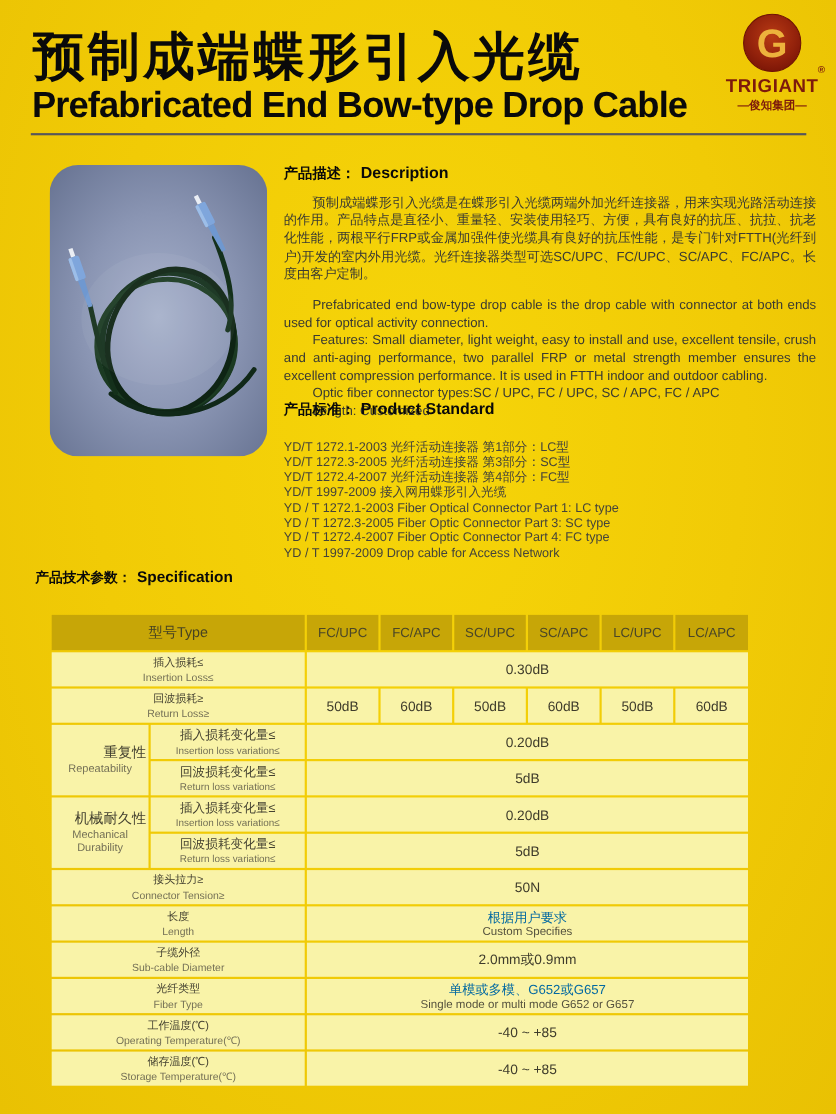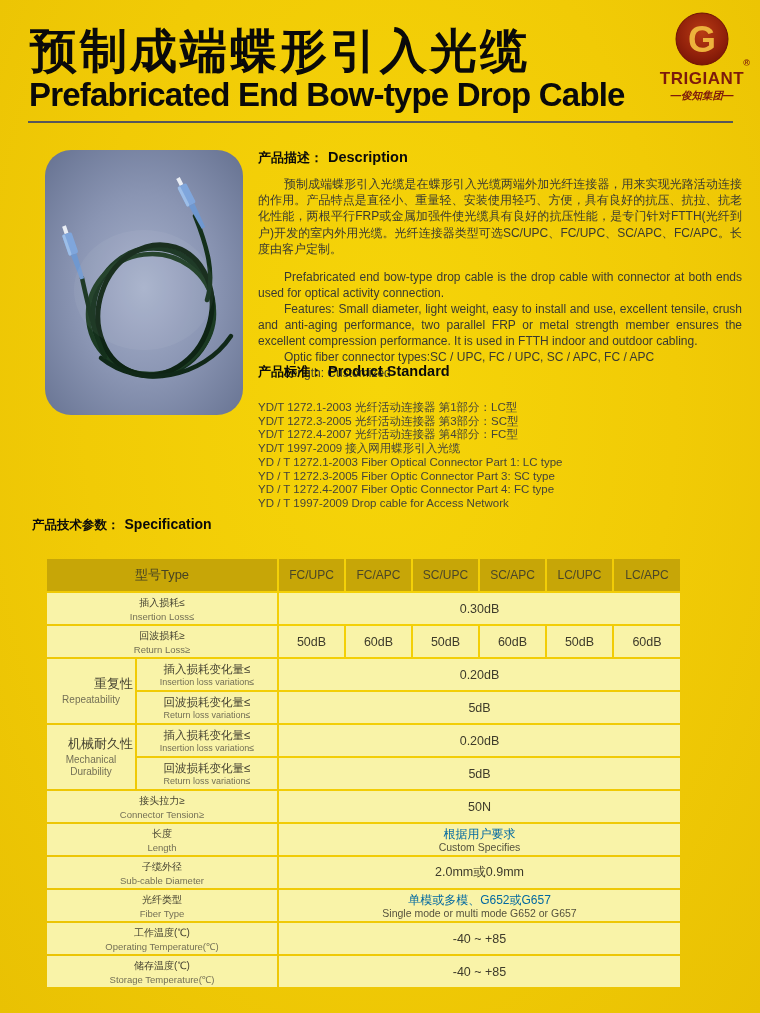--- a/index.html
+++ b/index.html
@@ -18,21 +18,21 @@
   .title-en {
     position:absolute; left:29px; top:76px;
     font-size:33px; font-weight:bold; color:#0A0A0A; letter-spacing:-0.8px; white-space:nowrap;
   }
   .divider { position:absolute; left:28px; top:121px; width:705px; height:2px; background:#57575A; }
   
   .logo { position:absolute; left:650px; top:12px; width:104px; text-align:center; }
   .logo-circle { width:54px; height:54px; margin:0 auto; }
   .logo-reg { position:absolute; right:4px; top:46px; font-size:9px; color:#7D1A0C; font-weight:bold; }
   .logo-name { margin-top:3px; font-size:17px; font-weight:bold; color:#7D1A0C; letter-spacing:0.5px; }
-  .logo-cn { margin-top:0px; font-size:10.5px; font-weight:bold; color:#7D1A0C;font-style:italic; }
+  .logo-cn { margin-top:0px; font-size:10.5px; font-weight:bold; color:#7D1A0C; }
   
   .photo { position:absolute; left:45px; top:150px; width:198px; height:265px; border-radius:26px; overflow:hidden; }
   
   .sec-head { display:flex; align-items:baseline; gap:5px; }
   .sec-head .h-zh { font-size:13px; font-weight:bold; color:#0A0A0A; }
   .sec-head .h-en { font-size:14.5px; font-weight:bold; color:#0A0A0A; }
   .desc { position:absolute; left:258px; top:149px; width:484px; }
   .desc p { font-size:12px; line-height:16px; color:#3A3A32; text-align:justify; text-indent:26px; }
   .desc p.zh-para { margin-top:9px; line-height:16.2px; }
   .desc p.en-first { margin-top:12px; }

